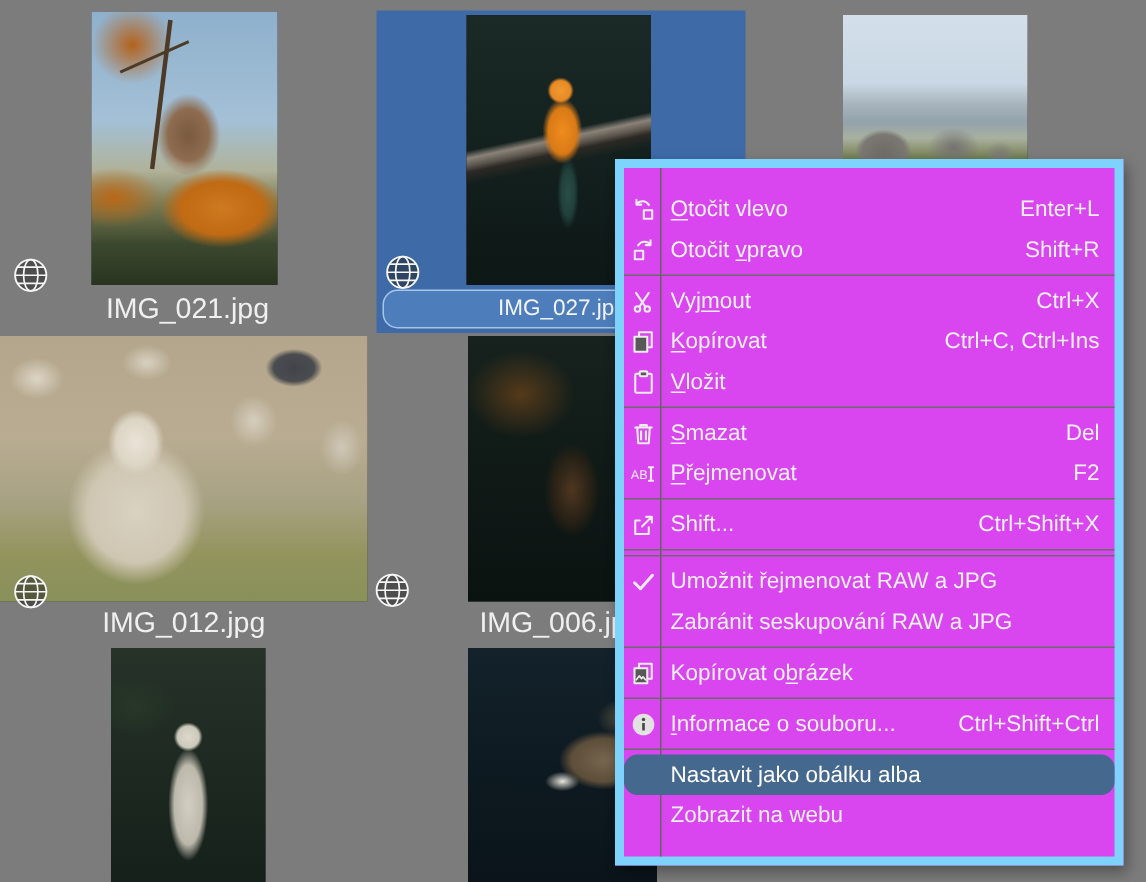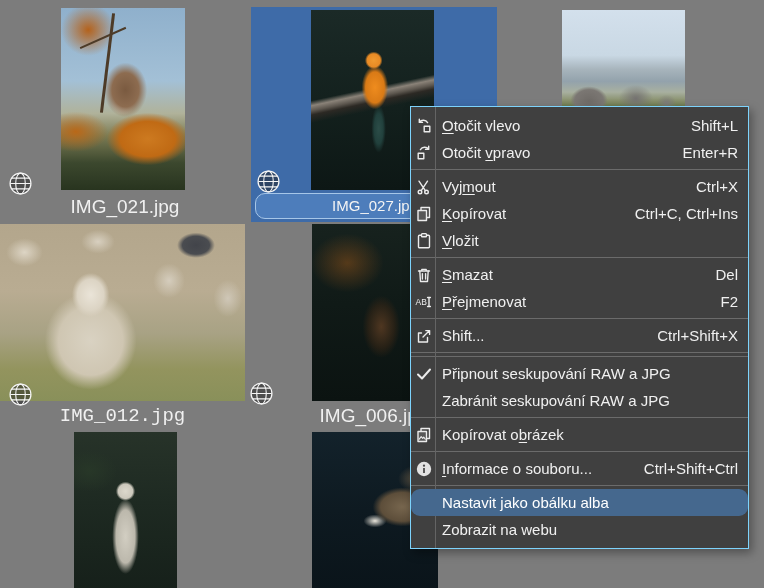--- a/index.html
+++ b/index.html
@@ -55,32 +55,32 @@
       radial-gradient(ellipse 40px 30px at 15% 25%, rgba(40,56,40,0.9) 0%, rgba(0,0,0,0) 70%),
       linear-gradient(180deg,#273329 0%,#1e2a22 45%,#16201a 100%);}
   #photo-wolf{left:312px;top:432px;width:126px;height:156px;
     background-image:
       radial-gradient(ellipse 40px 26px at 72% 48%, #77664e 0%, #5d4e3a 55%, rgba(0,0,0,0) 75%),
       radial-gradient(ellipse 16px 9px at 50% 57%, #e9e5db 0%, rgba(0,0,0,0) 72%),
       radial-gradient(ellipse 30px 20px at 85% 30%, #6b5c46 0%, rgba(0,0,0,0) 70%),
       linear-gradient(180deg,#13222b 0%,#0e1a21 50%,#0a141a 100%);}
   .fname{position:absolute;color:#f0f0f0;font-size:19px;text-align:center;white-space:nowrap;}
   #fname-dog{left:0;top:196px;width:250px;}
-  #fname-sheep{left:0;top:405px;width:245px;font-family:Liberation Mono, monospace;}
+  #fname-sheep{left:0;top:405px;width:245px;}
   #fname-deer{left:252px;top:405px;width:244px;}
   .name-box{position:absolute;left:255px;top:193px;width:238px;height:24px;background:#4d7dbb;
     border:1px solid #a6c6e8;border-radius:10px;color:#f4f4f4;font-size:15px;
     line-height:24px;text-align:center;overflow:hidden;}
   .globe{position:absolute;width:25px;height:25px;}
   #globe-dog{left:8px;top:171px;} #globe-parrot{left:256px;top:169px;}
   #globe-sheep{left:8px;top:382px;} #globe-deer{left:249px;top:381px;}
   
   .menu{position:absolute;left:410px;top:106px;width:339px;box-sizing:border-box;
-    background:#404040;border:1px solid #7dd3fc;box-shadow:3px 4px 9px rgba(0,0,0,0.35);
-    padding:5px 0;}
+    background:#d946ef;border:6px solid #7dd3fc;box-shadow:3px 4px 9px rgba(0,0,0,0.35);
+    padding:14px 0;}
   .menu::before{content:'';position:absolute;left:24px;top:0;bottom:0;width:1px;background:#646464;}
   .menu-item{position:relative;height:27px;display:flex;align-items:center;
     padding:0 10px 0 31px;color:#f0f0f0;font-size:15px;}
   .menu-item.highlighted{background:#45688e;color:#fff;border-radius:9px;}
   .mi-icon{position:absolute;left:3px;top:0;width:20px;height:27px;display:flex;
     align-items:center;justify-content:center;}
   .mi-label{flex:1;white-space:nowrap;overflow:hidden;}
   .mi-label u{text-decoration:underline;text-underline-offset:2px;}
   .mi-shortcut{margin-left:18px;white-space:nowrap;}
   .sep{height:1px;background:#6b6b6b;margin:3px 0;}
@@ -132,31 +132,31 @@
   <div class="menu">
 
     <div class="menu-item">
       <span class="mi-icon">
         <svg class="micon" width="18" height="18" viewBox="0 0 18 18">
             <path d="M12.6 5.6 A5 5 0 0 0 4.3 5.2 M4.3 2.2 v3.2 h3.2"></path>
             <rect x="9.2" y="9.2" width="5.6" height="5.6"></rect>
           </svg>
       </span>
       <span class="mi-label"><u>O</u>točit vlevo</span>
-      <span class="mi-shortcut">Shift+L</span>
+      <span class="mi-shortcut">Enter+L</span>
     </div>
     <div class="menu-item">
       <span class="mi-icon">
         <svg class="micon" width="18" height="18" viewBox="0 0 18 18">
             <path d="M5.4 5.6 A5 5 0 0 1 13.7 5.2 M13.7 2.2 v3.2 h-3.2"></path>
             <rect x="3.2" y="9.2" width="5.6" height="5.6"></rect>
           </svg>
       </span>
       <span class="mi-label">Otočit <u>v</u>pravo</span>
-      <span class="mi-shortcut">Enter+R</span>
+      <span class="mi-shortcut">Shift+R</span>
     </div>
 
     <div class="sep"></div>
 
     <div class="menu-item">
       <span class="mi-icon">
         <svg class="micon" width="18" height="18" viewBox="0 0 18 18">
             <circle cx="5" cy="14" r="1.8"></circle>
             <circle cx="11.5" cy="14" r="1.8"></circle>
             <path d="M6.2 12.6 L12.5 3.2 M10.3 12.6 L4 3.2"></path>
@@ -226,21 +226,21 @@
 
 
     <div class="sep"></div>
 
     <div class="menu-item">
       <span class="mi-icon">
         <svg class="micon" width="18" height="18" viewBox="0 0 18 18">
             <path d="M3 9.5 L7 13.5 L15 4.5" stroke-width="2"></path>
           </svg>
       </span>
-      <span class="mi-label">Připnout seskupování RAW a JPG</span>
+      <span class="mi-label">Umožnit řejmenovat RAW a JPG</span>
       <span class="mi-shortcut"></span>
     </div>
     <div class="menu-item">
       <span class="mi-icon"></span>
       <span class="mi-label">Zabránit seskupování RAW a JPG</span>
       <span class="mi-shortcut"></span>
     </div>
 
     <div class="sep"></div>
 

